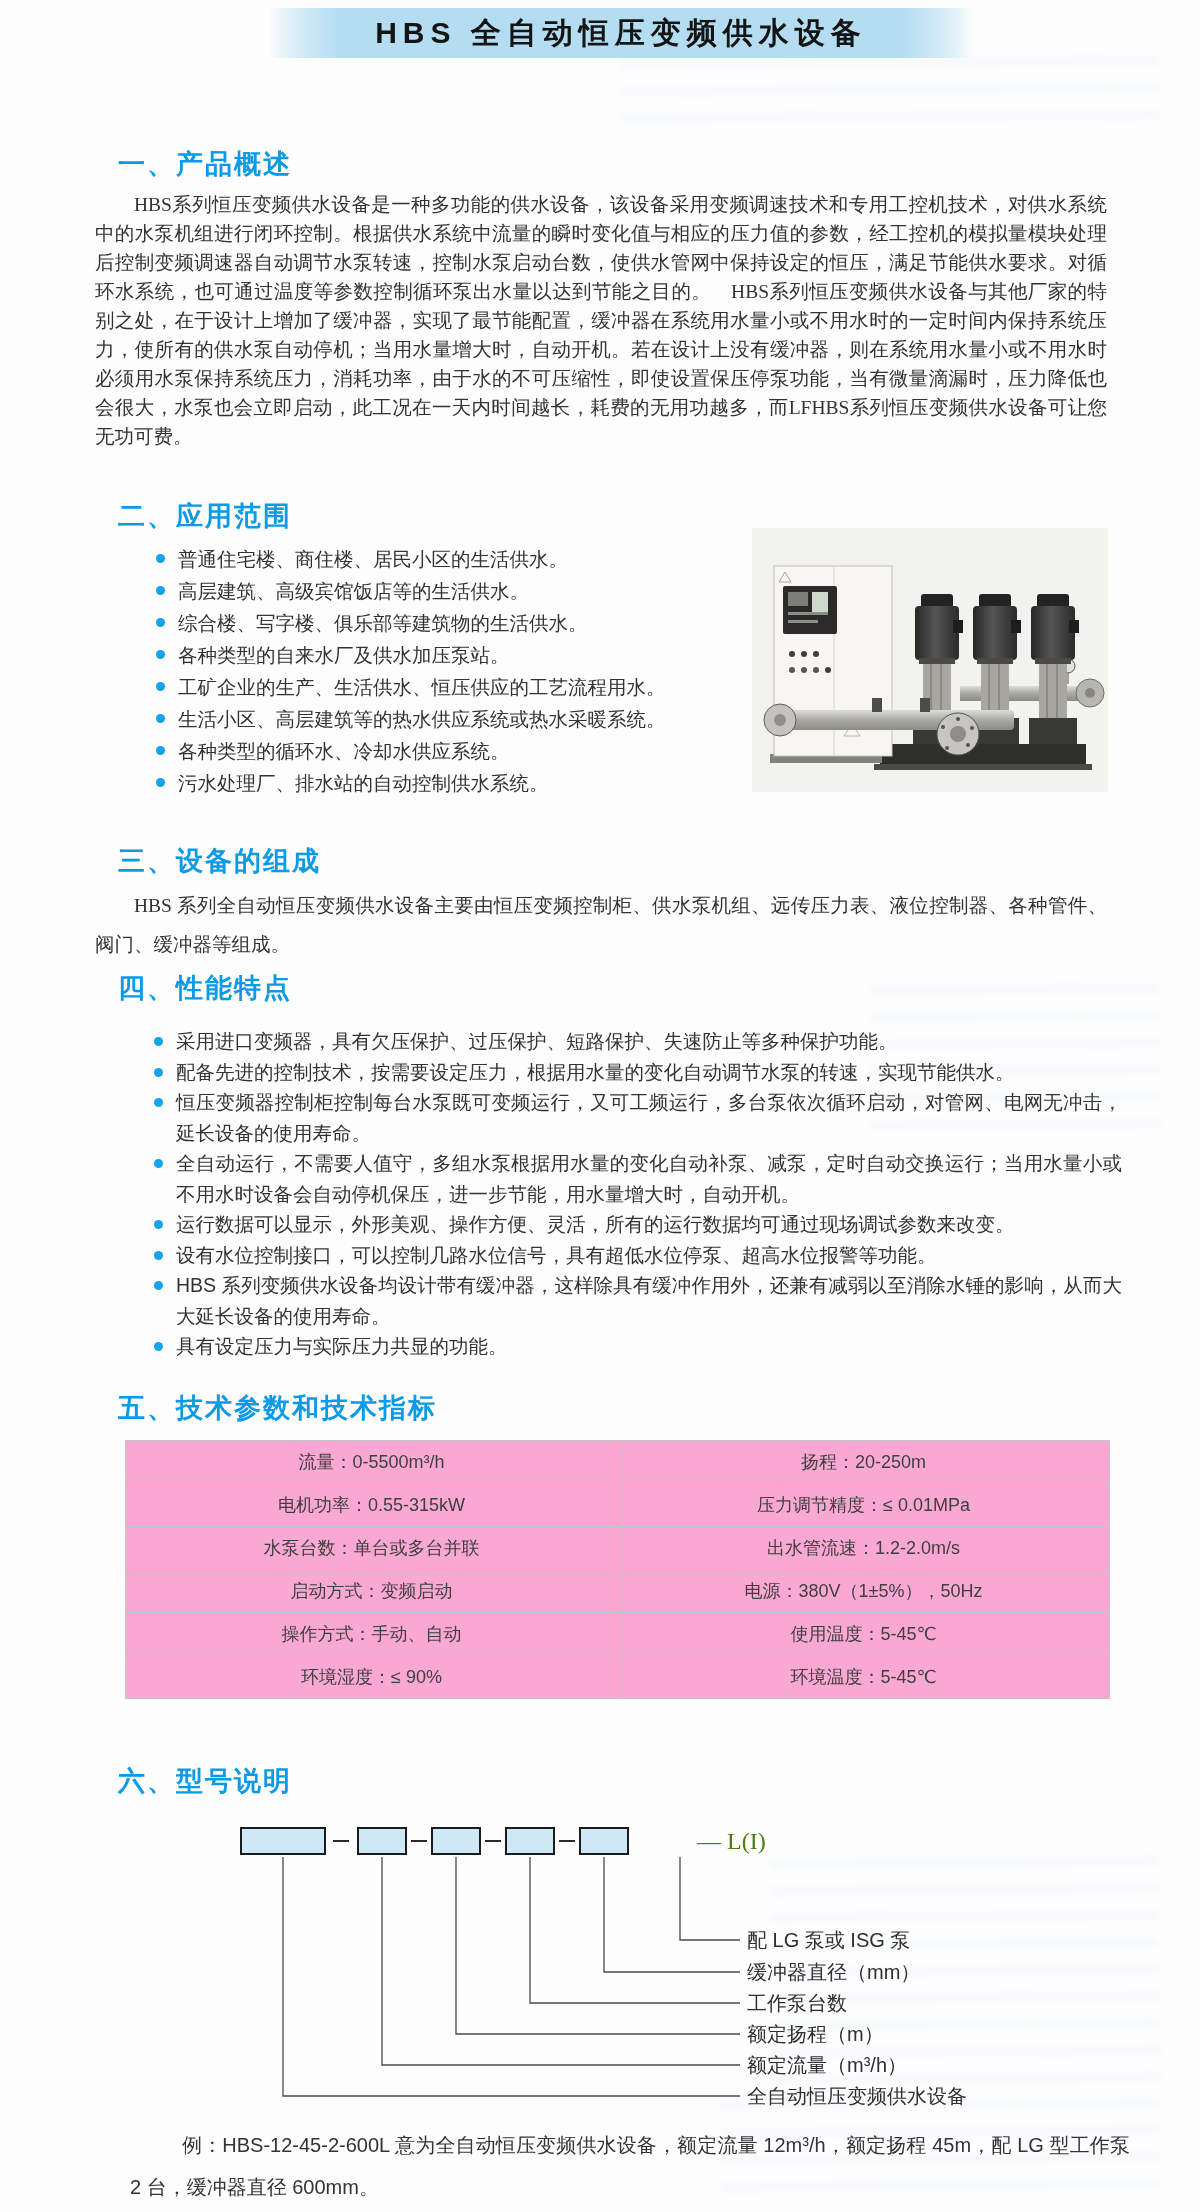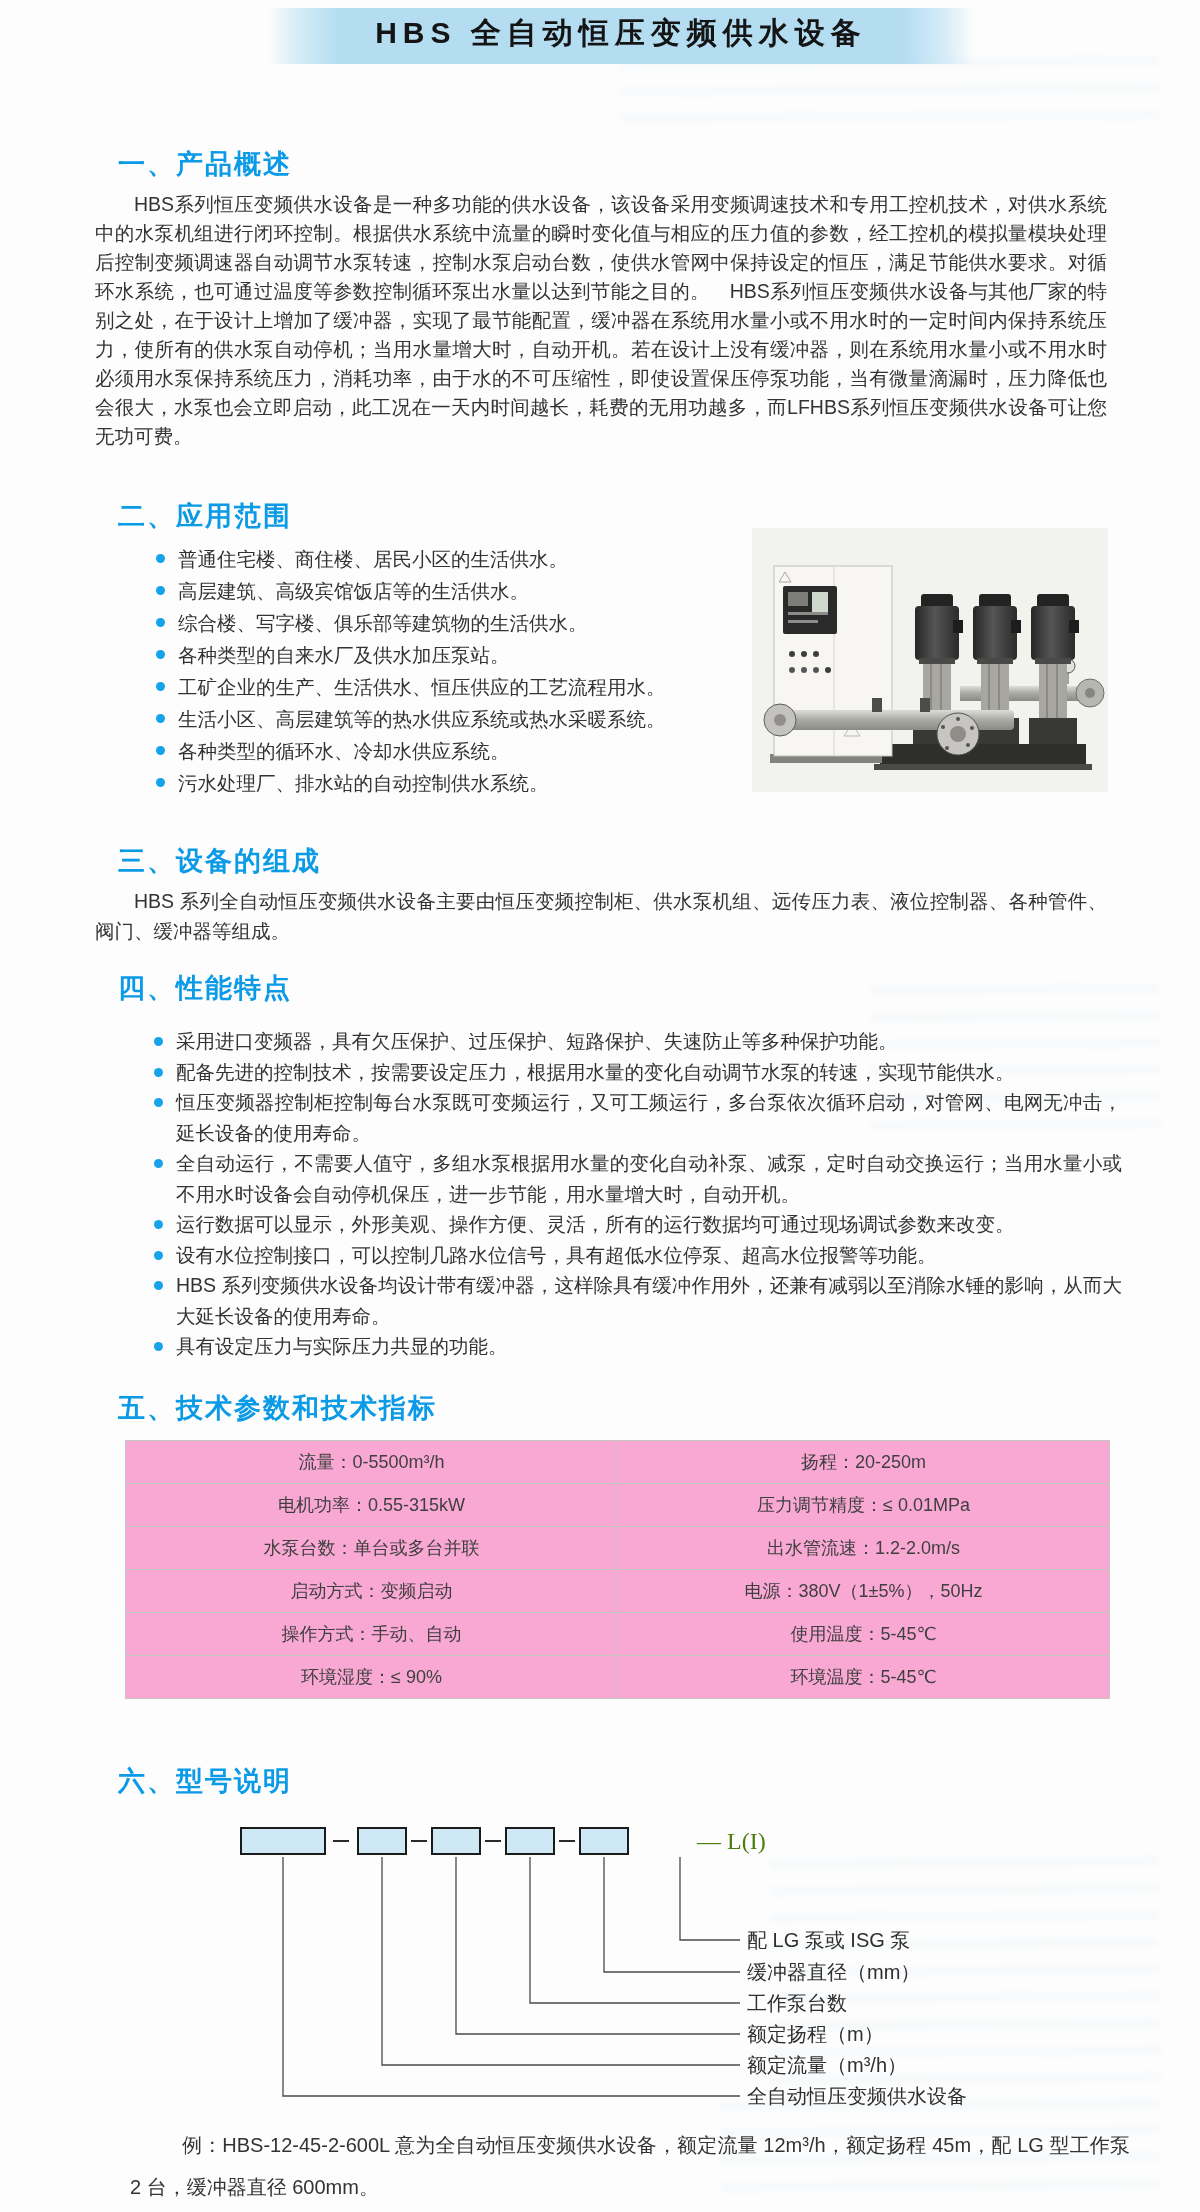--- a/index.html
+++ b/index.html
@@ -1,32 +1,32 @@
 <!DOCTYPE html>
 <html><head>
 <meta charset="utf-8">
 <style>
   html,body{margin:0;padding:0;background:#ffffff;}
   .page{position:relative;width:1200px;height:2212px;margin:0 auto;background:#fdfdfd;
         font-family:"Liberation Sans","DejaVu Sans",sans-serif;color:#2f2f2f;overflow:hidden;}
   
-  .title-band{position:absolute;top:8px;left:268px;width:706px;height:56px;
+  .title-band{position:absolute;top:8px;left:268px;width:706px;height:50px;
       background:linear-gradient(90deg,rgba(191,226,243,0) 0%,rgba(186,224,243,.55) 4%,
                  rgba(176,219,241,.95) 10%,rgba(176,219,241,.95) 90%,
                  rgba(186,224,243,.55) 96%,rgba(191,226,243,0) 100%);
       filter:blur(.4px);}
   .title-band h1{margin:0;line-height:50px;text-align:center;font-size:30px;font-weight:900;
       letter-spacing:6px;color:#141414;}
   
   .sec{position:absolute;left:118px;margin:0;font-size:27px;font-weight:bold;
        color:#0a9ae6;letter-spacing:2px;}
   
   .body{position:absolute;left:95px;width:1012px;margin:0;font-size:19.5px;line-height:29px;
         color:#333;text-align:justify;}
-  .indent{text-indent:2em;}
+  .indent{text-indent:2em;font-family:Liberation Serif, serif;}
   
   .blist{position:absolute;left:140px;width:980px;margin:16px;padding:0;list-style:none;}
   .blist li{position:relative;padding-left:22px;font-size:19.5px;color:#333;}
   .app li{line-height:32px;}
   .feat li{line-height:30.5px;text-align:justify;}
   .dot{position:absolute;left:0;top:11px;width:9px;height:9px;border-radius:50%;
        background:#17a3ea;}
   
   .specs{position:absolute;top:1440px;left:125px;width:985px;border-collapse:collapse;
          table-layout:fixed;background:#f9a8d4;}
@@ -166,21 +166,21 @@
         <circle cx="220" cy="200" r="2" fill="#55554f"></circle>
         <circle cx="216" cy="217" r="2" fill="#55554f"></circle>
         <circle cx="195" cy="220" r="2" fill="#55554f"></circle>
         <circle cx="191" cy="199" r="2" fill="#55554f"></circle>
       <rect x="120" y="170" width="10" height="14" fill="#4c4c48"></rect>
       <rect x="168" y="170" width="10" height="14" fill="#4c4c48"></rect>
     </svg>
   </div>
 
   <h2 class="sec" style="top:843px">三、设备的组成</h2>
-  <p class="body indent" style="top:886px;line-height:30px">HBS 系列全自动恒压变频供水设备主要由恒压变频控制柜、供水泵机组、远传压力表、液位控制器、各种管件、阀门、缓冲器等组成。</p>
+  <p class="body indent" style="top:886px;line-height:39px">HBS 系列全自动恒压变频供水设备主要由恒压变频控制柜、供水泵机组、远传压力表、液位控制器、各种管件、阀门、缓冲器等组成。</p>
 
   <h2 class="sec" style="top:970px">四、性能特点</h2>
   <ul class="blist feat" style="top:1010px;left:138px;width:968px;">
     <li><span class="dot"></span><span>采用进口变频器，具有欠压保护、过压保护、短路保护、失速防止等多种保护功能。</span></li>
     <li><span class="dot"></span><span>配备先进的控制技术，按需要设定压力，根据用水量的变化自动调节水泵的转速，实现节能供水。</span></li>
     <li><span class="dot"></span><span>恒压变频器控制柜控制每台水泵既可变频运行，又可工频运行，多台泵依次循环启动，对管网、电网无冲击，延长设备的使用寿命。</span></li>
     <li><span class="dot"></span><span>全自动运行，不需要人值守，多组水泵根据用水量的变化自动补泵、减泵，定时自动交换运行；当用水量小或不用水时设备会自动停机保压，进一步节能，用水量增大时，自动开机。</span></li>
     <li><span class="dot"></span><span>运行数据可以显示，外形美观、操作方便、灵活，所有的运行数据均可通过现场调试参数来改变。</span></li>
     <li><span class="dot"></span><span>设有水位控制接口，可以控制几路水位信号，具有超低水位停泵、超高水位报警等功能。</span></li>
     <li><span class="dot"></span><span>HBS 系列变频供水设备均设计带有缓冲器，这样除具有缓冲作用外，还兼有减弱以至消除水锤的影响，从而大大延长设备的使用寿命。</span></li>

